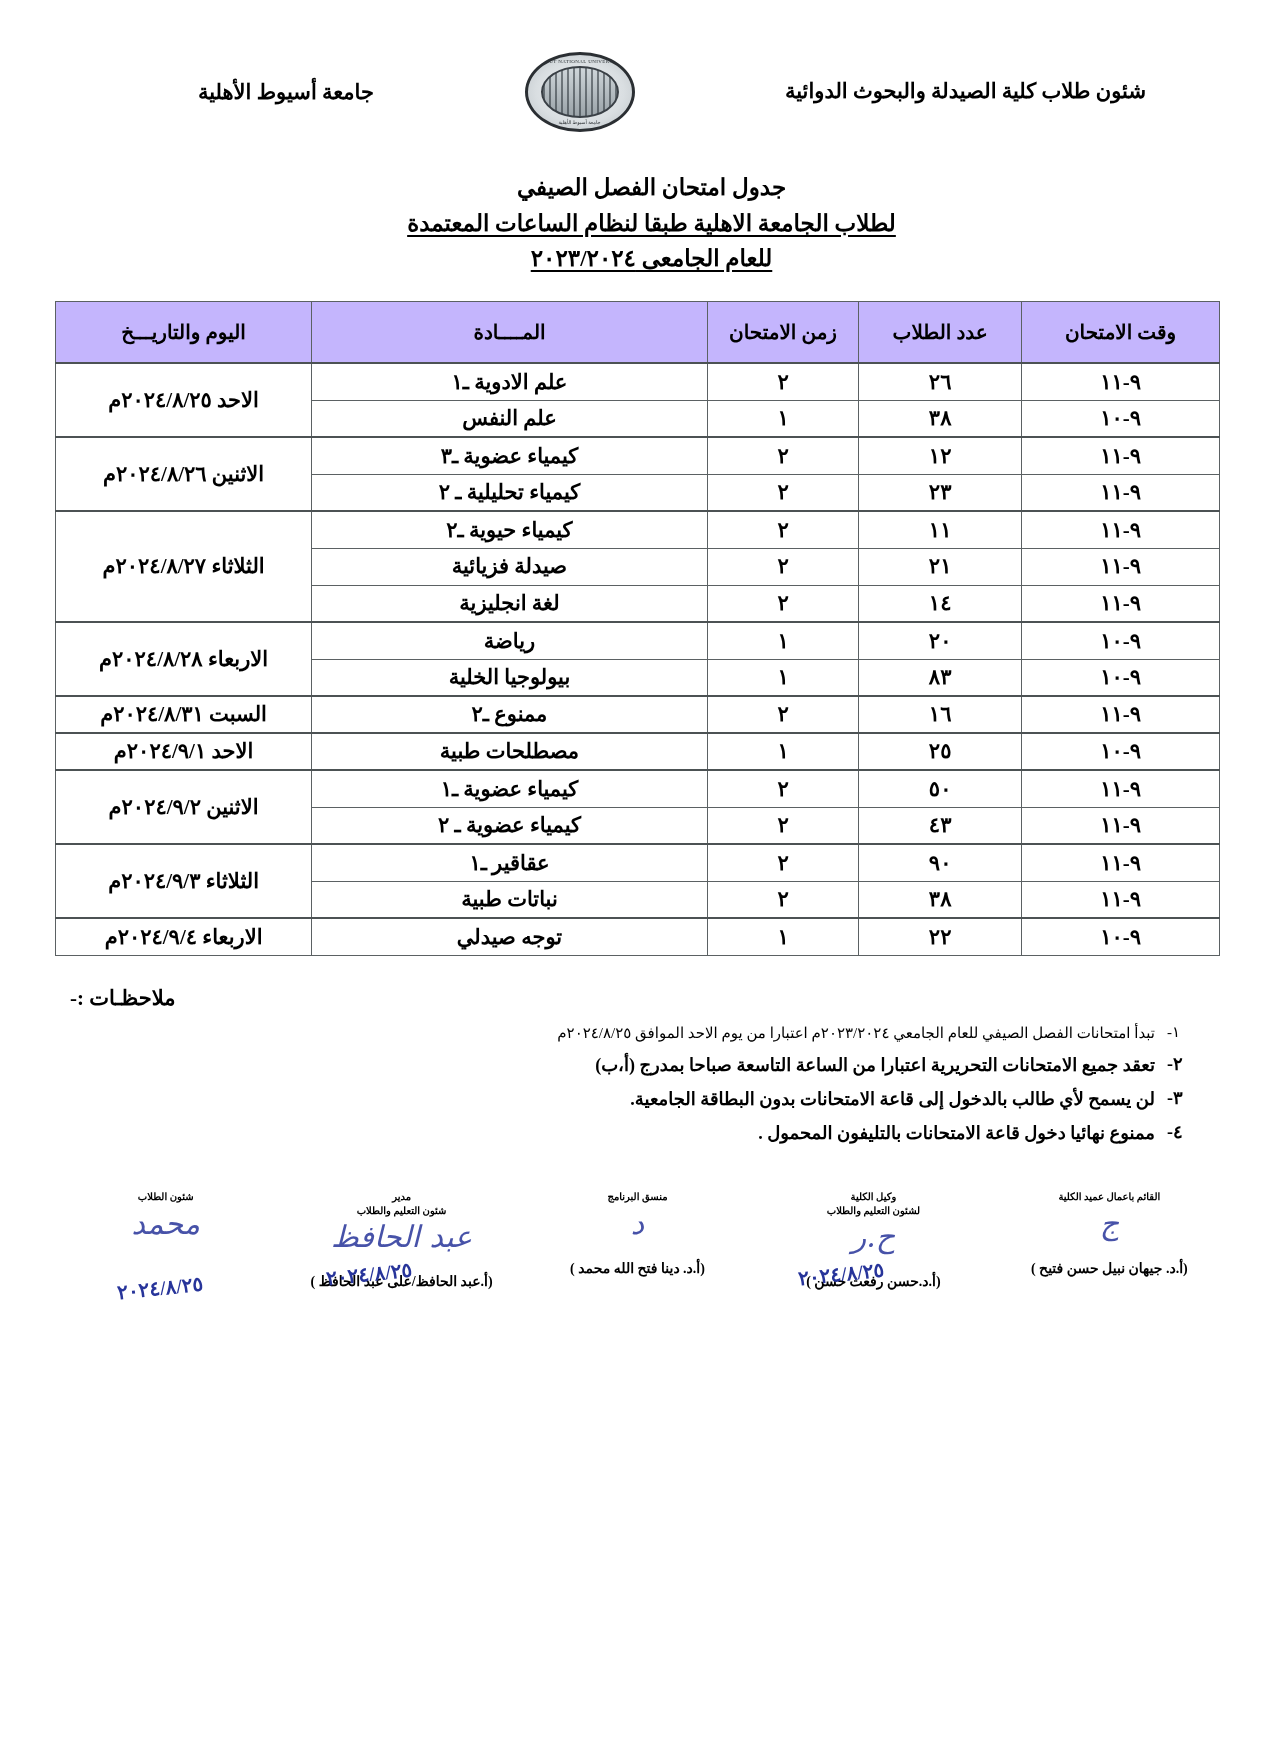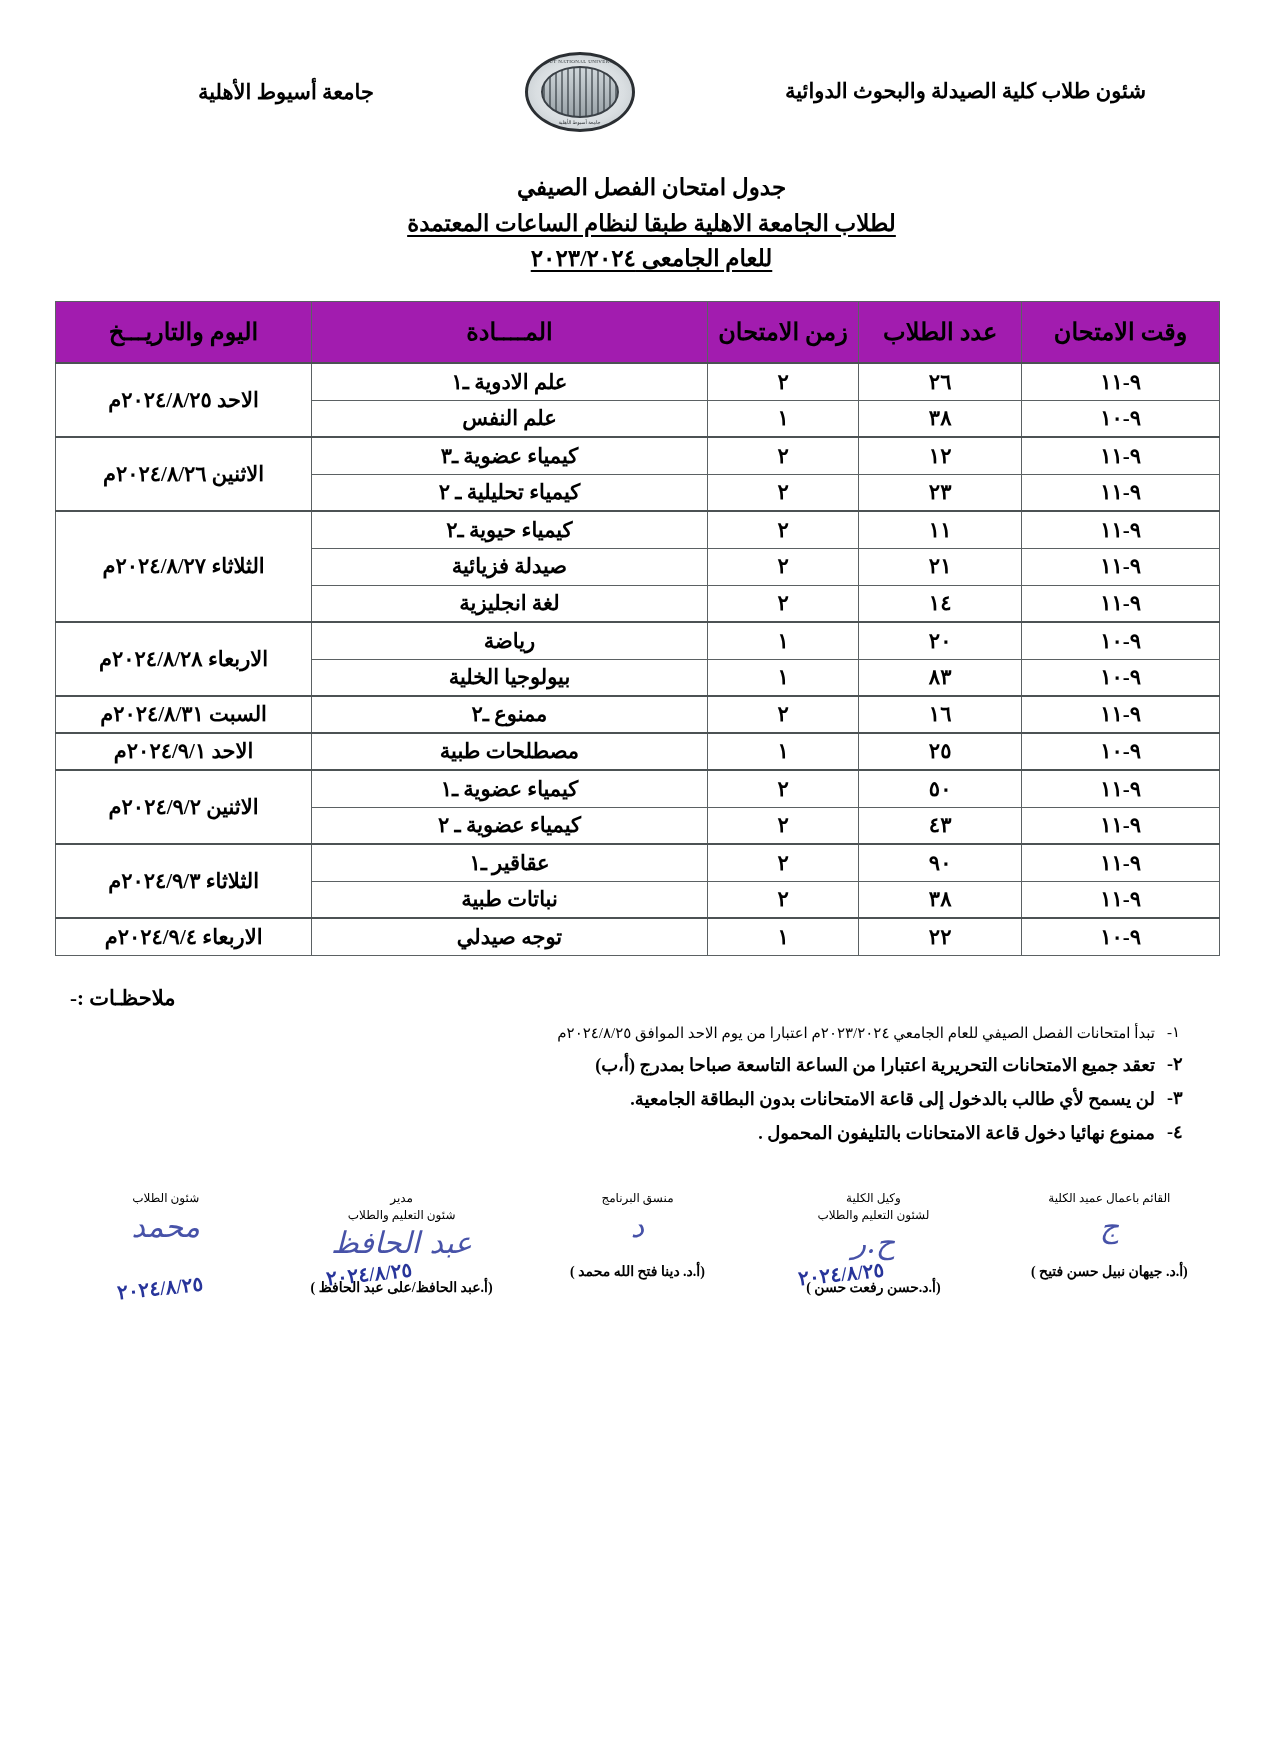--- a/index.html
+++ b/index.html
@@ -115,23 +115,23 @@
     border: 1px solid #5b6163;
     text-align: center;
     vertical-align: middle;
     font-size: 21px;
     font-weight: bold;
     padding: 2px 4px;
     height: 37px;
     box-sizing: border-box;
   }
   table.sched thead th {
-    background: #a21caf;
+    background: #c4b5fd;
     height: 62px;
-    font-size: 24px;
+    font-size: 20px;
     line-height: 1.25;
   }
   col.c-time   { width: 17%; }
   col.c-count  { width: 14%; }
   col.c-dur    { width: 13%; }
   col.c-subj   { width: 34%; }
   col.c-date   { width: 22%; }
 
   td.subject {
     text-align: center;
@@ -184,22 +184,22 @@
     justify-content: space-between;
     margin: 44px 55px 0 55px;
     direction: rtl;
   }
   .sig-col {
     width: 19%;
     text-align: center;
     position: relative;
   }
   .sig-title {
-    font-size: 12px;
-    font-weight: normal;
+    font-size: 10px;
+    font-weight: bold;
     line-height: 1.35;
     white-space: pre-line;
   }
   .sig-space {
     height: 56px;
     position: relative;
   }
   .sig-scribble {
     position: absolute;
     left: 50%;

